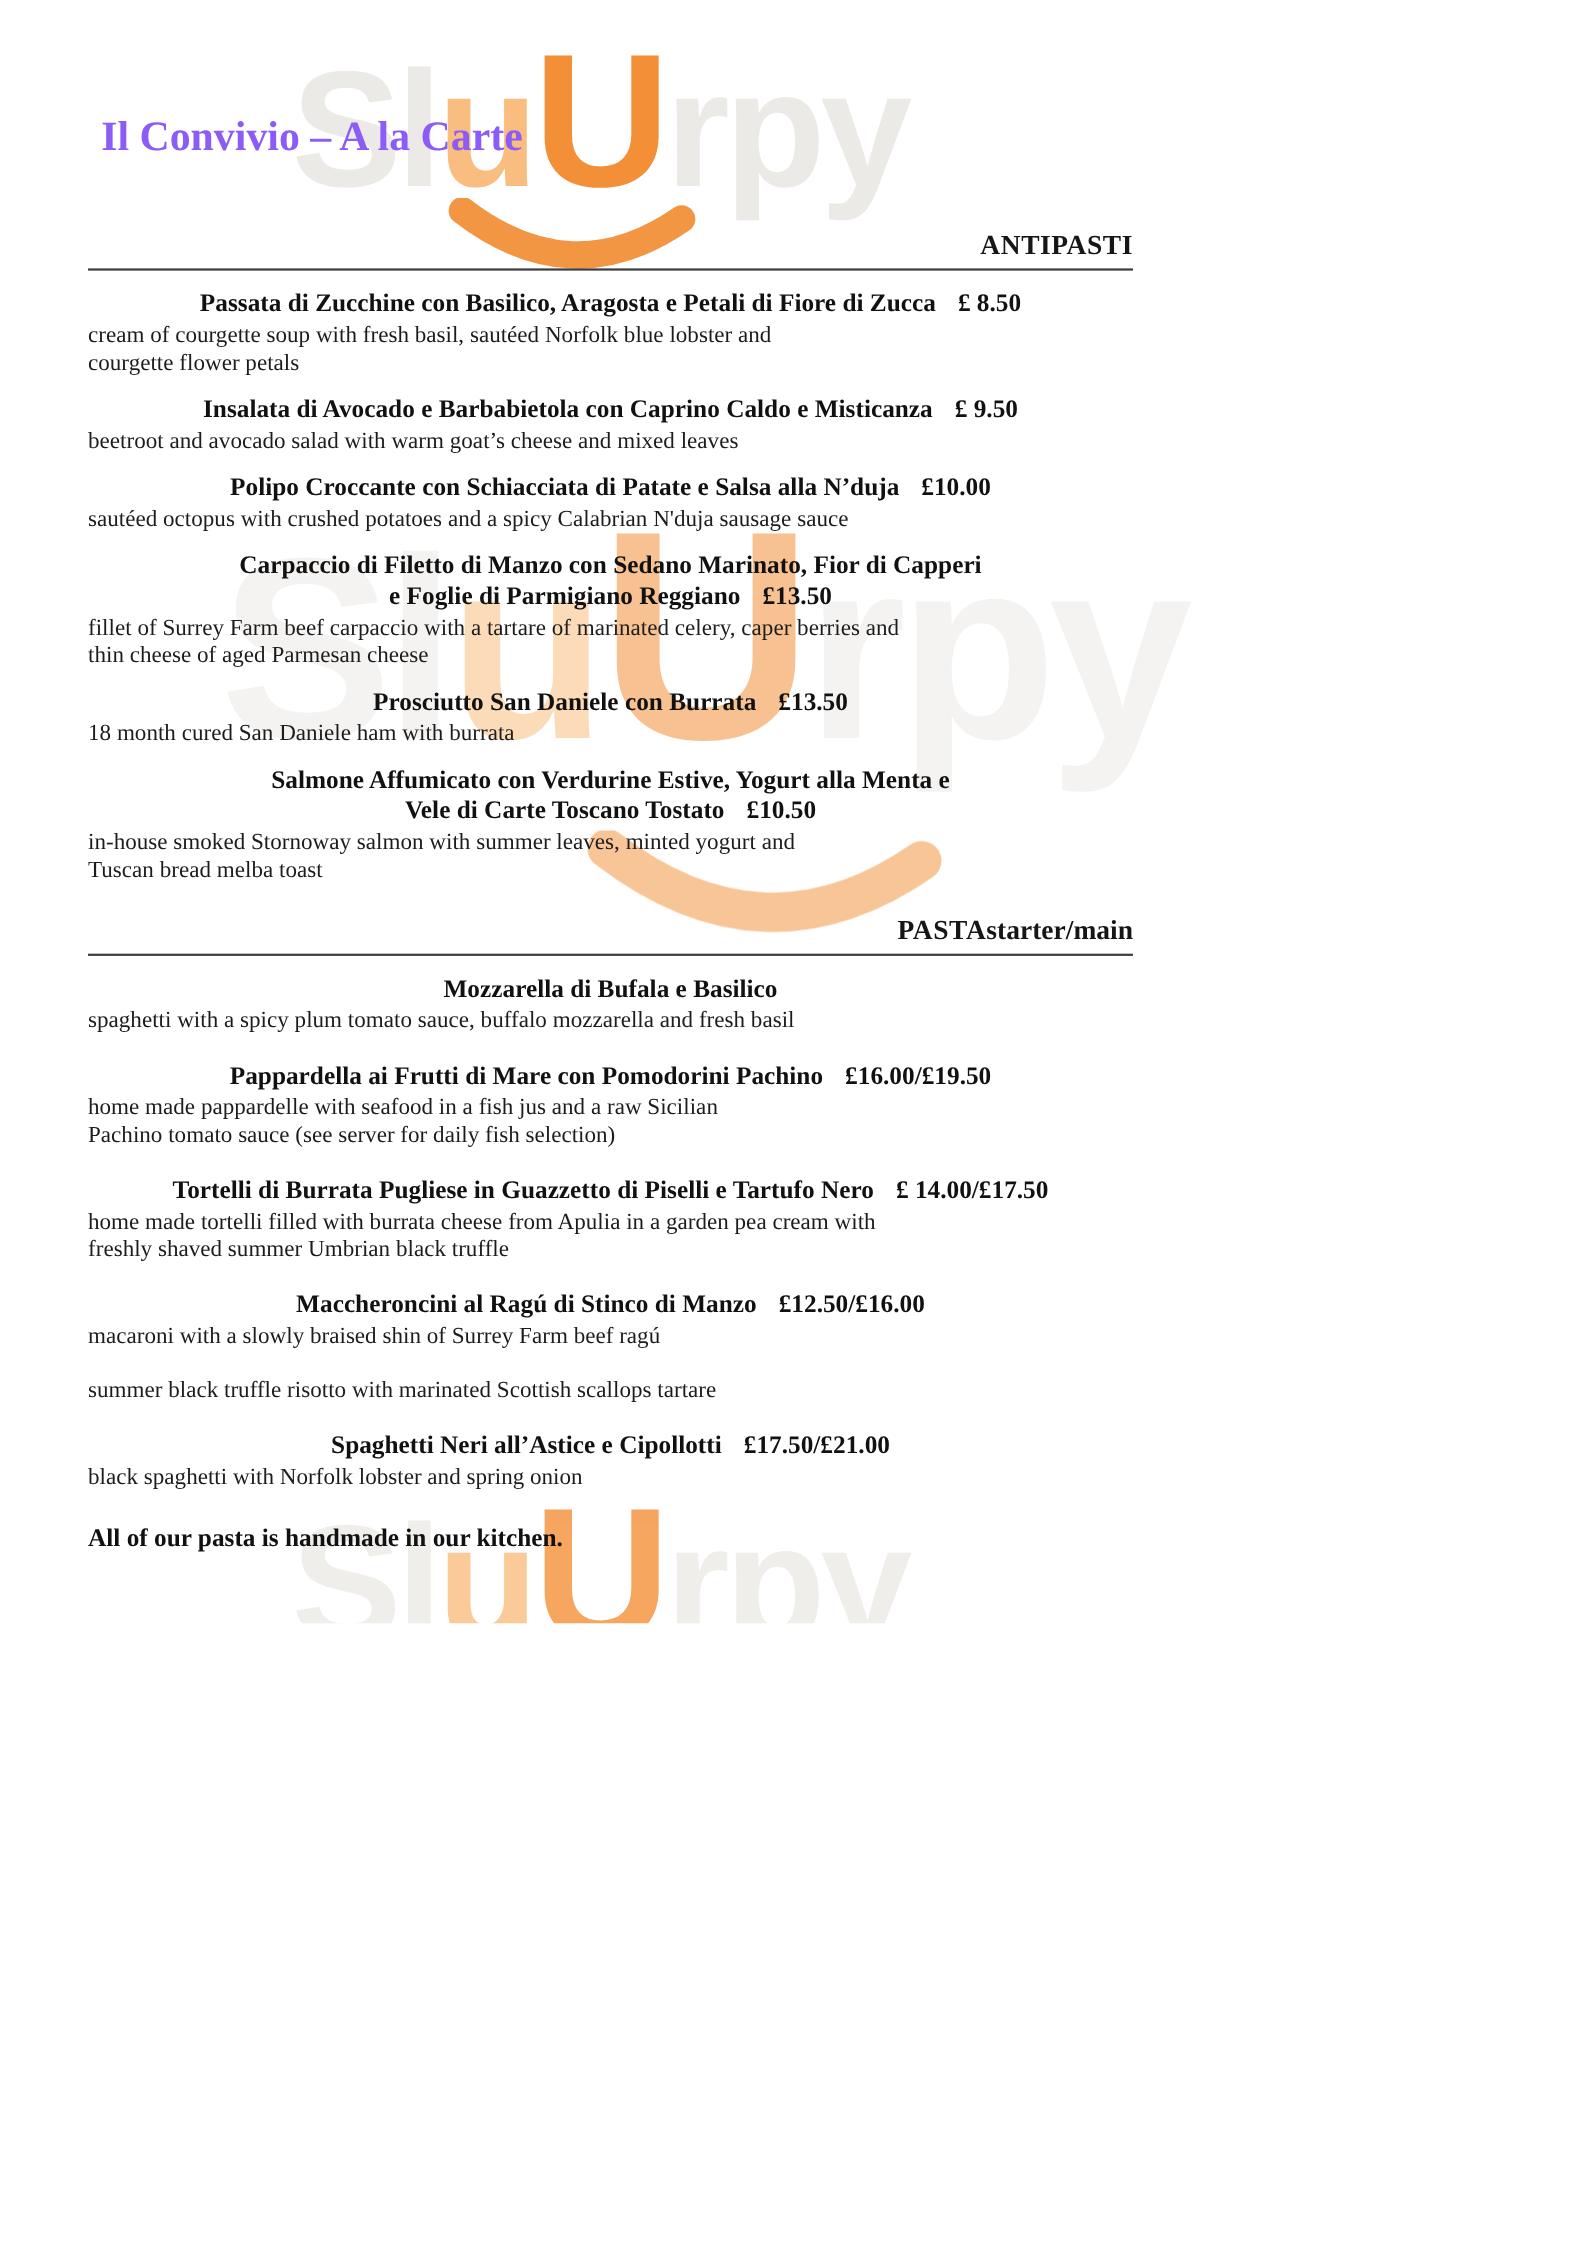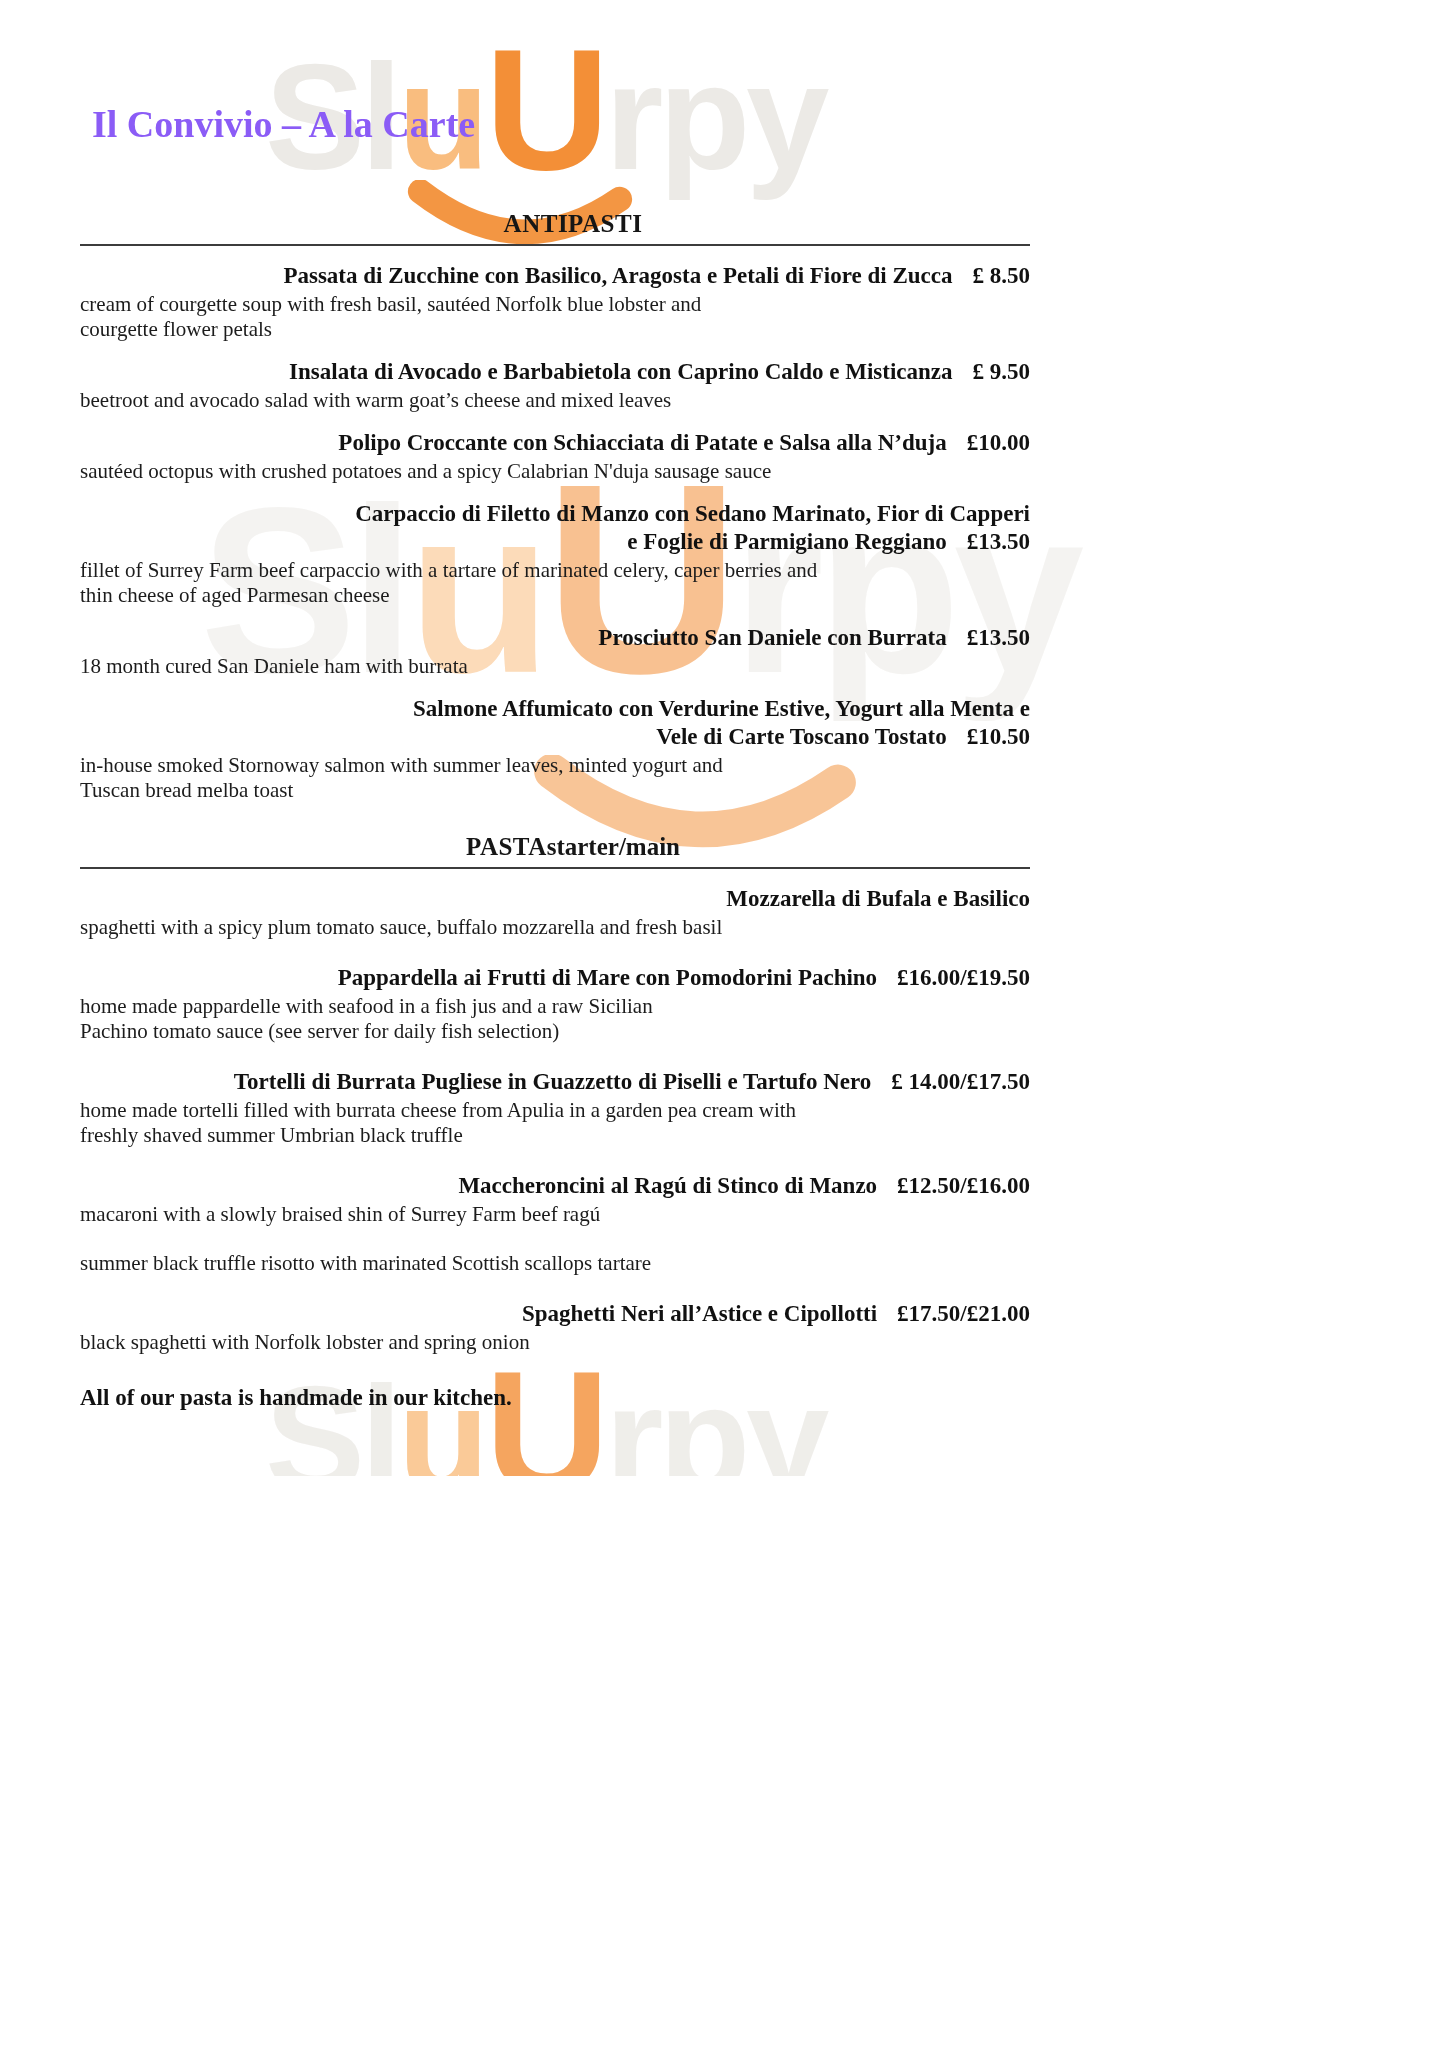--- a/index.html
+++ b/index.html
@@ -48,21 +48,21 @@
     margin: 12px;
     font-size: 38px;
     line-height: 44px;
     font-weight: bold;
     color: #8b5cf6;
   }
   .menu-section { margin-top: 64px; }
   .menu-section.pasta { margin-top: 30px; }
   .section-header {
     display: flex;
-    justify-content: center;
+    justify-content: flex-end;
     align-items: baseline;
     line-height: 28px;
     margin-left: 36px;
   }
   .section-title {
     margin: 0;
     font-size: 25px;
     font-weight: bold;
     letter-spacing: 0.5px;
   }
@@ -70,21 +70,21 @@
   .rule {
     border: none;
     border-top: 2px solid #3c3c3c;
     margin: 6px 0 16px 0;
     height: 0;
   }
   .menu-item { margin-bottom: 16px; }
   .pasta .menu-item { margin-bottom: 24px; }
   .name-row {
     display: flex;
-    justify-content: flex-end;
+    justify-content: center;
     align-items: baseline;
     font-weight: bold;
     font-size: 23px;
     line-height: 28px;
   }
   .item-name { color: #111111; }
   .item-price { white-space: nowrap; margin-left: 20px; font-size: 23px; color: #111111; }
   .desc { margin-top: 2px; font-size: 21px; line-height: 25px; color: #1c1c1c; }
   .pasta-note {
     margin-top: 30px;

